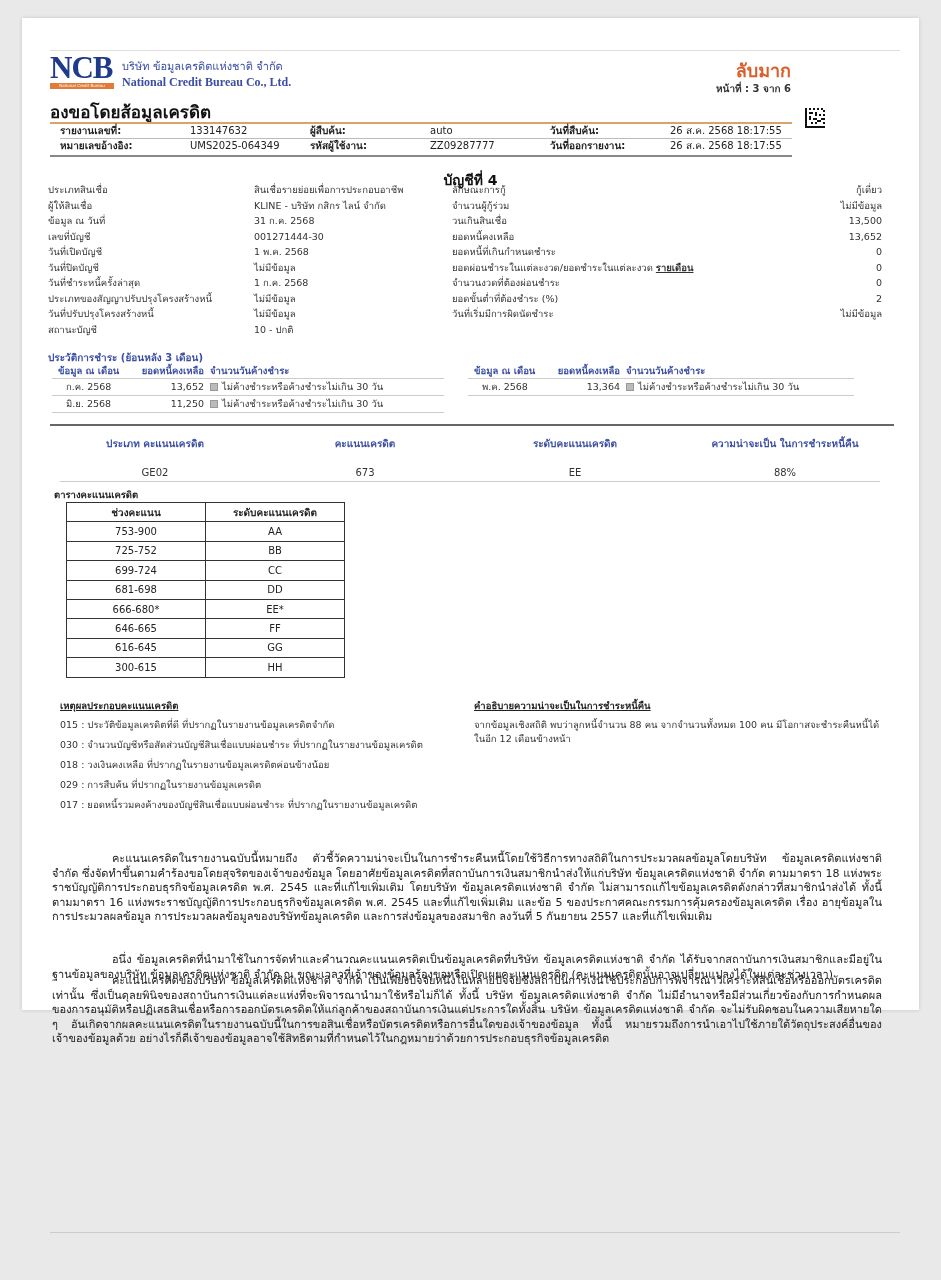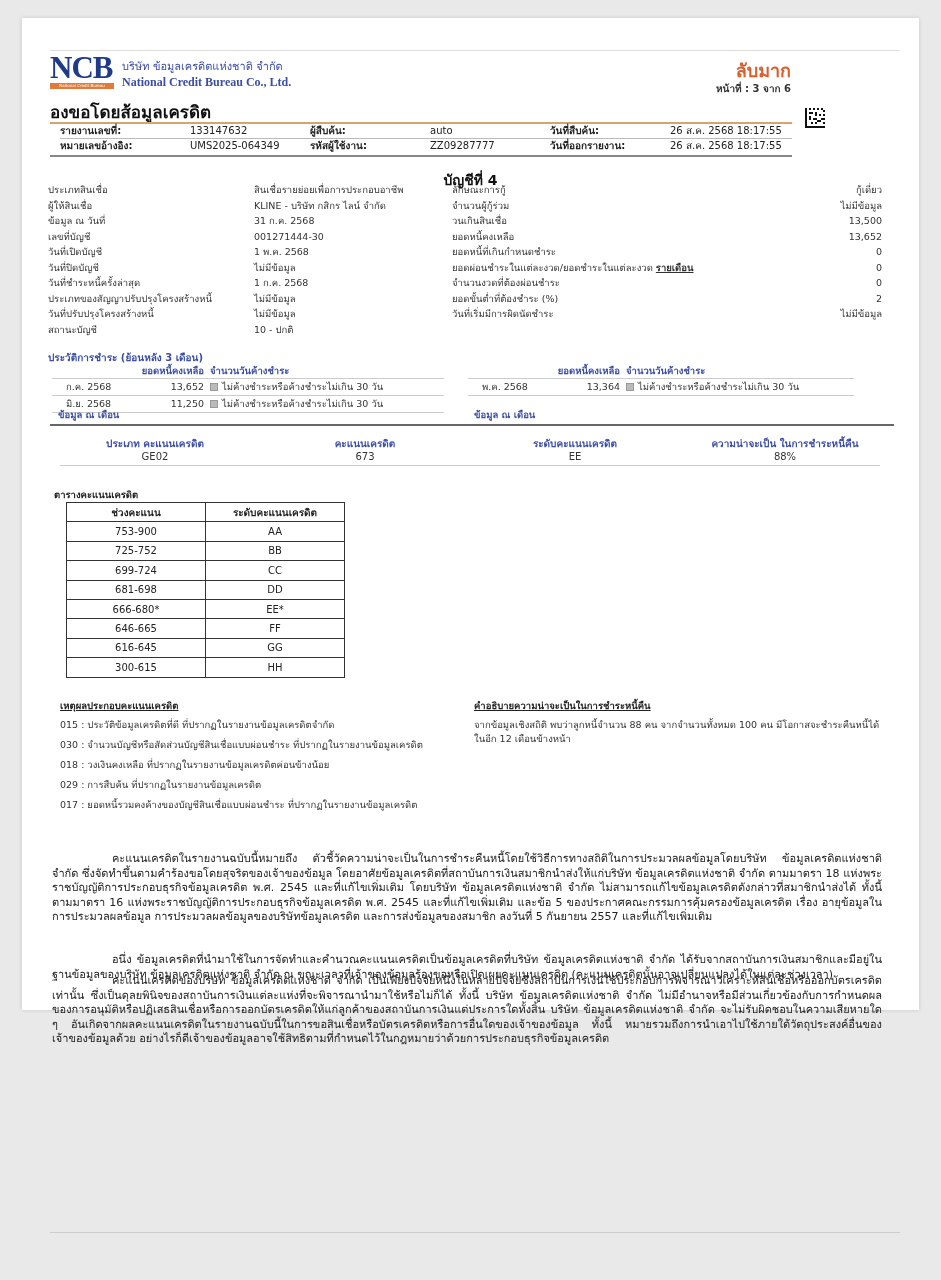--- a/index.html
+++ b/index.html
@@ -41,31 +41,31 @@
   .dl .row { display: flex; height: 15.5px; line-height: 15.5px; }
   .dl .k { width: 206px; }
   .dr { left: 430px; top: 164px; width: 430px; }
   .dr .row { display: flex; justify-content: space-between; height: 15.5px; line-height: 15.5px; }
   .dr u { font-weight: bold; }
   .hist-title { left: 26px; top: 332px; font-size: 10px; font-weight: bold; color: #3b4ea2; }
   .hist { font-size: 9.5px; }
   .hist .hdr { display: flex; color: #3b4ea2; font-weight: bold; height: 14px; line-height: 14px; border-bottom: 1px solid #ccc; }
   .hist .r { display: flex; height: 16px; line-height: 16px; border-bottom: 1px solid #ccc; color: #333; }
   .hist .m { width: 78px; padding-left: 14px; box-sizing: border-box; }
-  .hist .hdr .m { padding-left: 6px; margin-top: 44px; }
+  .hist .hdr .m { padding-left: 6px; }
   .hist .b { width: 80px; text-align: right; padding-right: 6px; box-sizing: border-box; }
   .hist .d { flex: 1; display: flex; align-items: center; }
   .box { display: inline-block; width: 8px; height: 8px; background: #bbb; border: 1px solid #999; margin-right: 4px; box-sizing: border-box; }
   .hist-l { left: 30px; top: 346px; width: 392px; }
   .hist-r { left: 446px; top: 346px; width: 386px; }
   .thick-rule { left: 28px; top: 406px; width: 844px; height: 2px; background: #666; }
   .score { left: 38px; top: 418px; width: 820px; font-size: 10px; }
   .score .hdr, .score .val { display: flex; gap: 20px; }
   .score .hdr div { flex: 1; text-align: center; color: #3b4ea2; font-weight: bold; }
-  .score .val { margin-top: 0; padding-bottom: 3px; border-bottom: 1px solid #ccc; }
+  .score .val { margin-top: 16px; padding-bottom: 3px; border-bottom: 1px solid #ccc; }
   .score .val div { flex: 1; text-align: center; color: #333; }
   .tbl-title { left: 32px; top: 469px; font-size: 9.5px; font-weight: bold; color: #222; }
   table.grade { position: absolute; left: 44px; top: 484px; border-collapse: collapse; font-size: 10px; }
   table.grade td, table.grade th { border: 1px solid #333; width: 138px; height: 18.4px; text-align: center; padding: 0; }
   table.grade th { font-weight: bold; }
   .reasons-title { left: 38px; top: 680px; font-size: 9.5px; font-weight: bold; text-decoration: underline; color: #222; }
   .reasons { left: 38px; top: 700px; width: 400px; font-size: 9.5px; color: #333; }
   .reasons div { line-height: 13px; margin-bottom: 7px; }
   .prob-title { left: 452px; top: 680px; font-size: 9.5px; font-weight: bold; text-decoration: underline; color: #222; }
   .prob-text { left: 452px; top: 700px; width: 410px; font-size: 9.5px; line-height: 14px; color: #333; }

